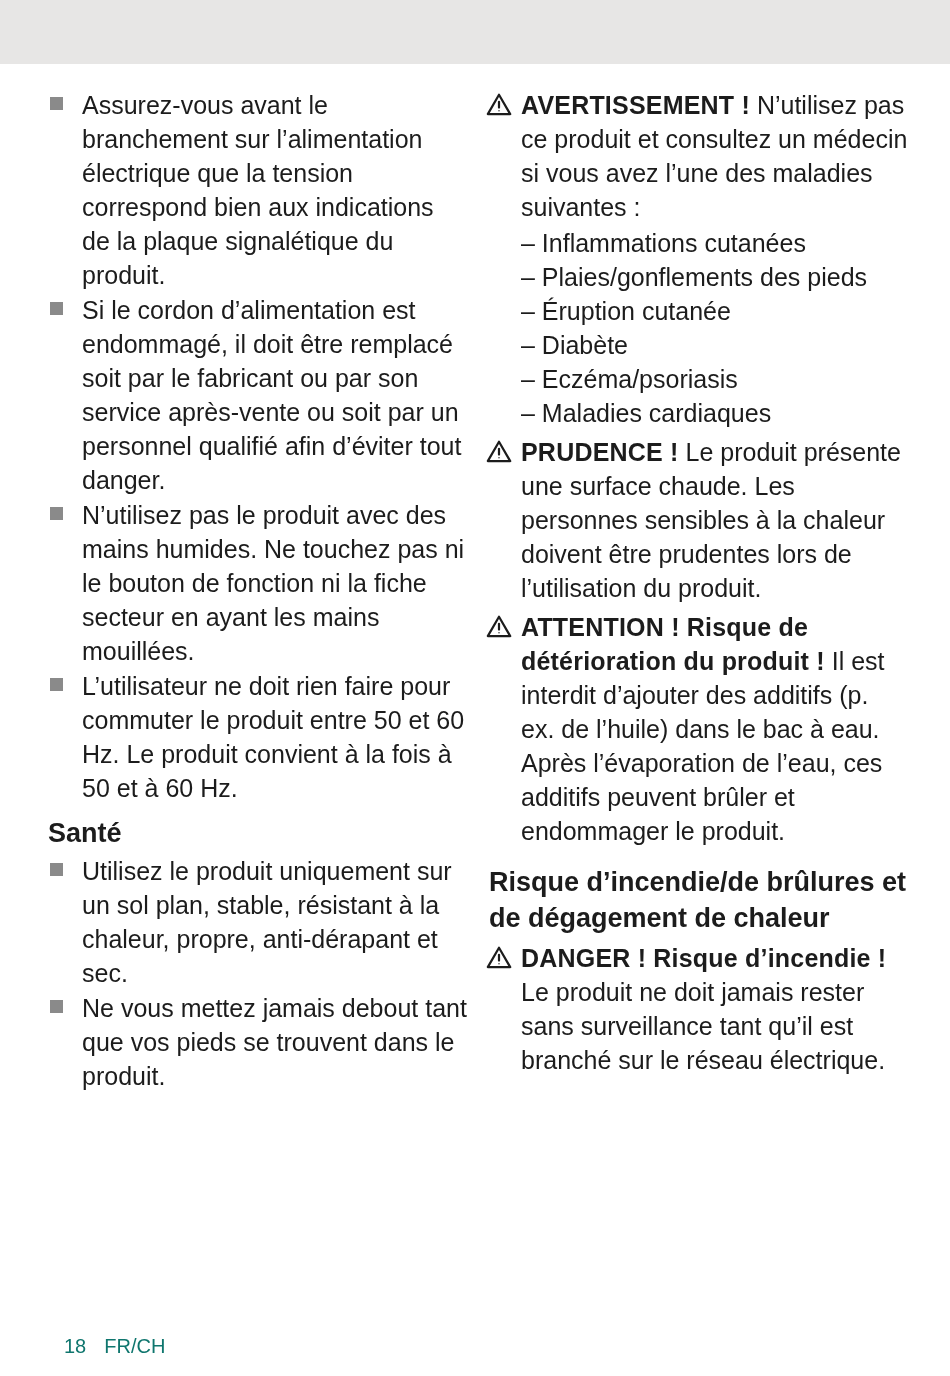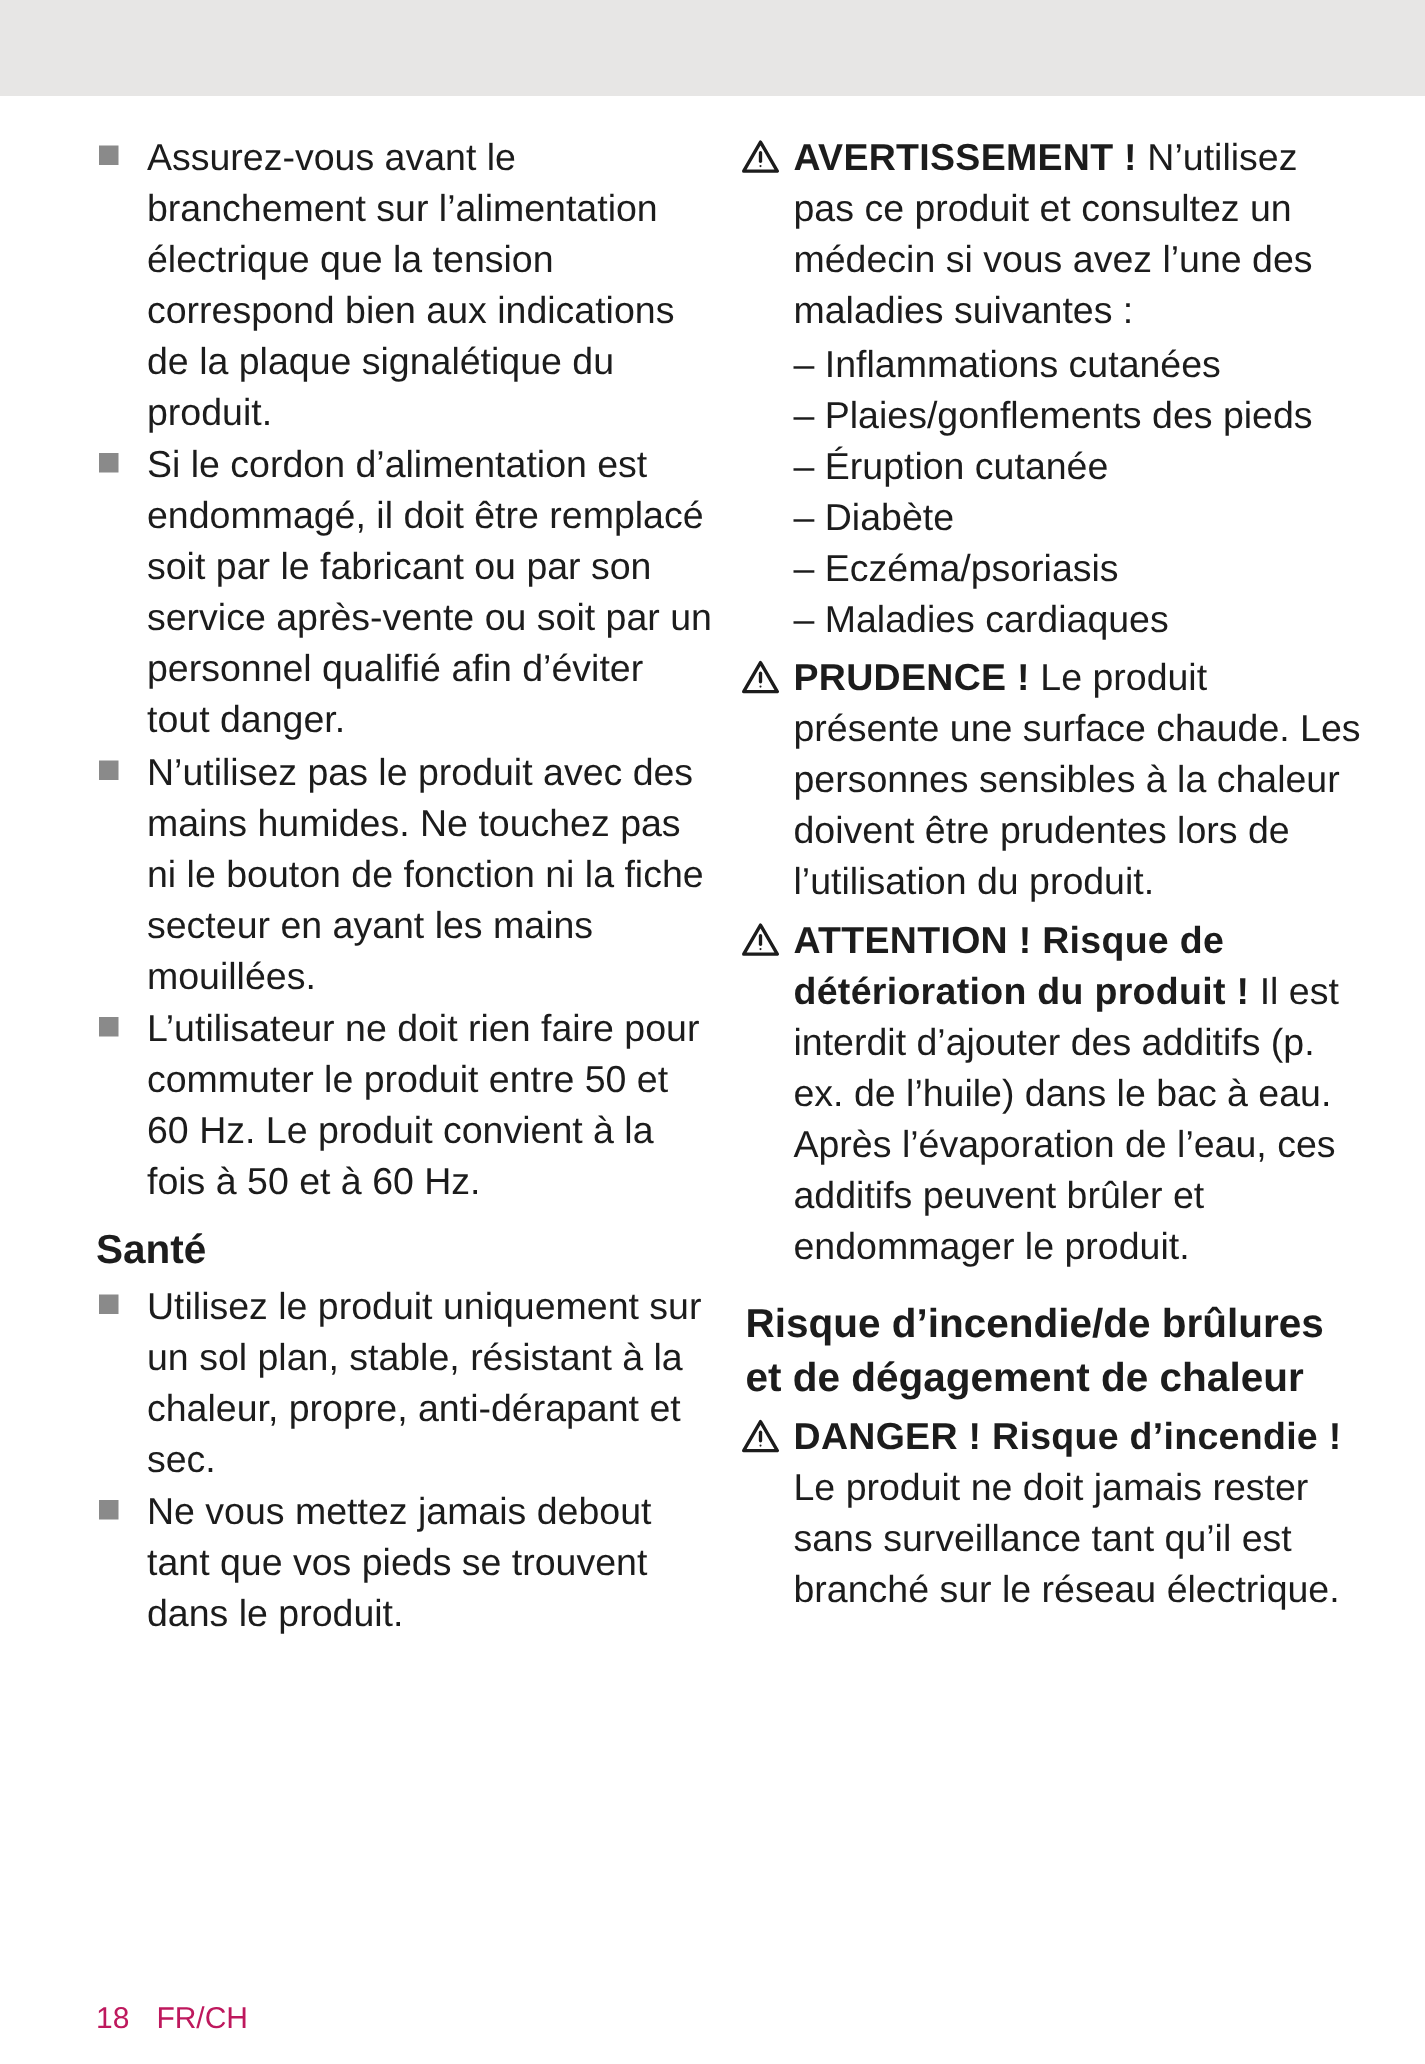--- a/index.html
+++ b/index.html
@@ -1,21 +1,21 @@
 <!DOCTYPE html>
 <html><head>
 <meta charset="utf-8">
 <style>
   html,body { margin:0; padding:0; background:#fff; }
   .page {
     width:950px; height:1376px; position:relative; background:#ffffff;
     font-family:"Liberation Sans", sans-serif; color:#1c1c1c; overflow:hidden;
   }
   .topband { width:100%; height:64px; background:#e7e6e5; }
-  .content { display:flex; gap:22px; padding:24px 42px 0 64px; }
+  .content { display:flex; gap:22px; padding:24px 42px 0 48px; }
   .col { flex:1; min-width:0; }
   p { margin:0; }
   .bullet {
     position:relative; padding-left:34px;
     font-size:25px; line-height:34px; margin-bottom:1px;
   }
   .sq {
     position:absolute; left:2px; top:9px; width:13px; height:13px;
     background:#8a8a8a; display:inline-block;
   }
@@ -30,21 +30,21 @@
     padding-left:32px; font-size:25px; line-height:34px;
   }
   h2.sante {
     font-size:27px; font-weight:700; margin:10px 0 3px 0; line-height:36px;
   }
   h2.risque {
     font-size:27px; font-weight:700; margin:16px 0 4px 0; line-height:36px;
   }
   .footer {
     position:absolute; left:64px; bottom:18px;
-    font-size:20px; display:flex; gap:18px; color:#be185d;
+    font-size:20px; display:flex; gap:18px; color:#0f766e;
   }
 </style>
 </head>
 <body>
 
 <div class="page">
   <div class="topband"></div>
 
   <div class="content">
 

